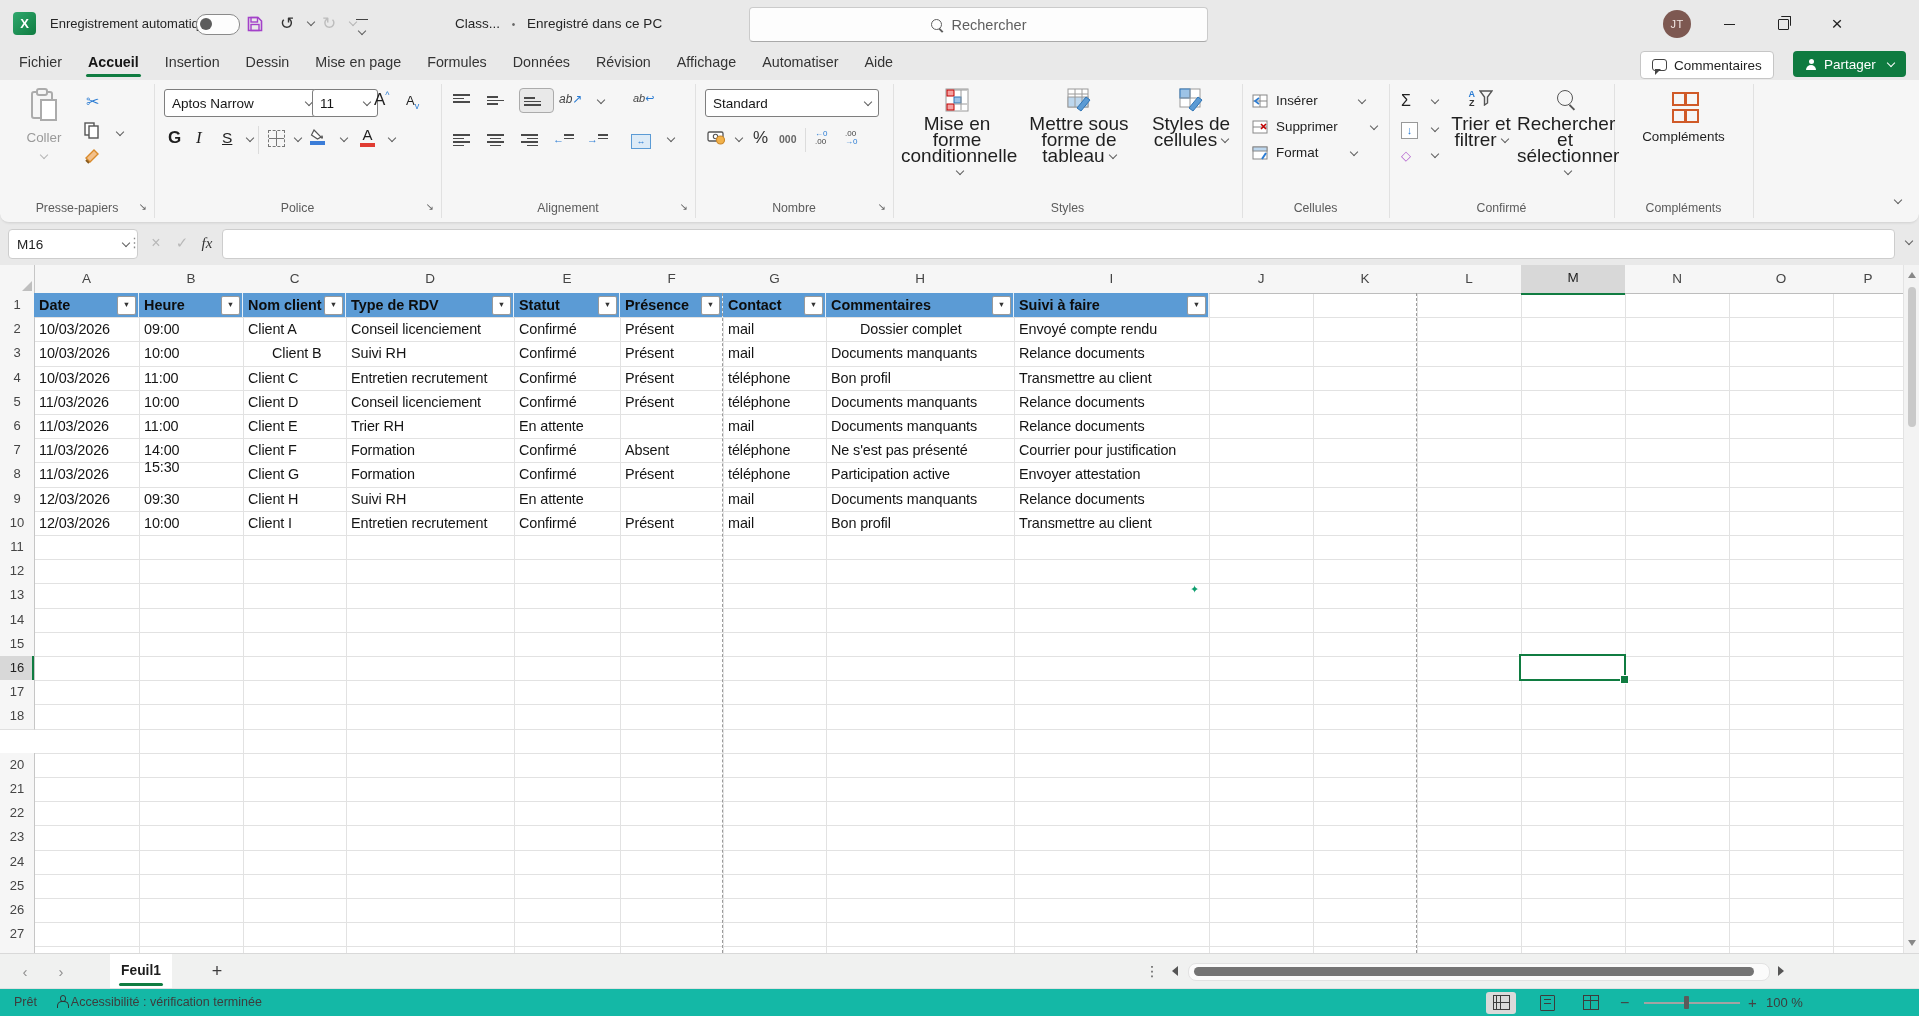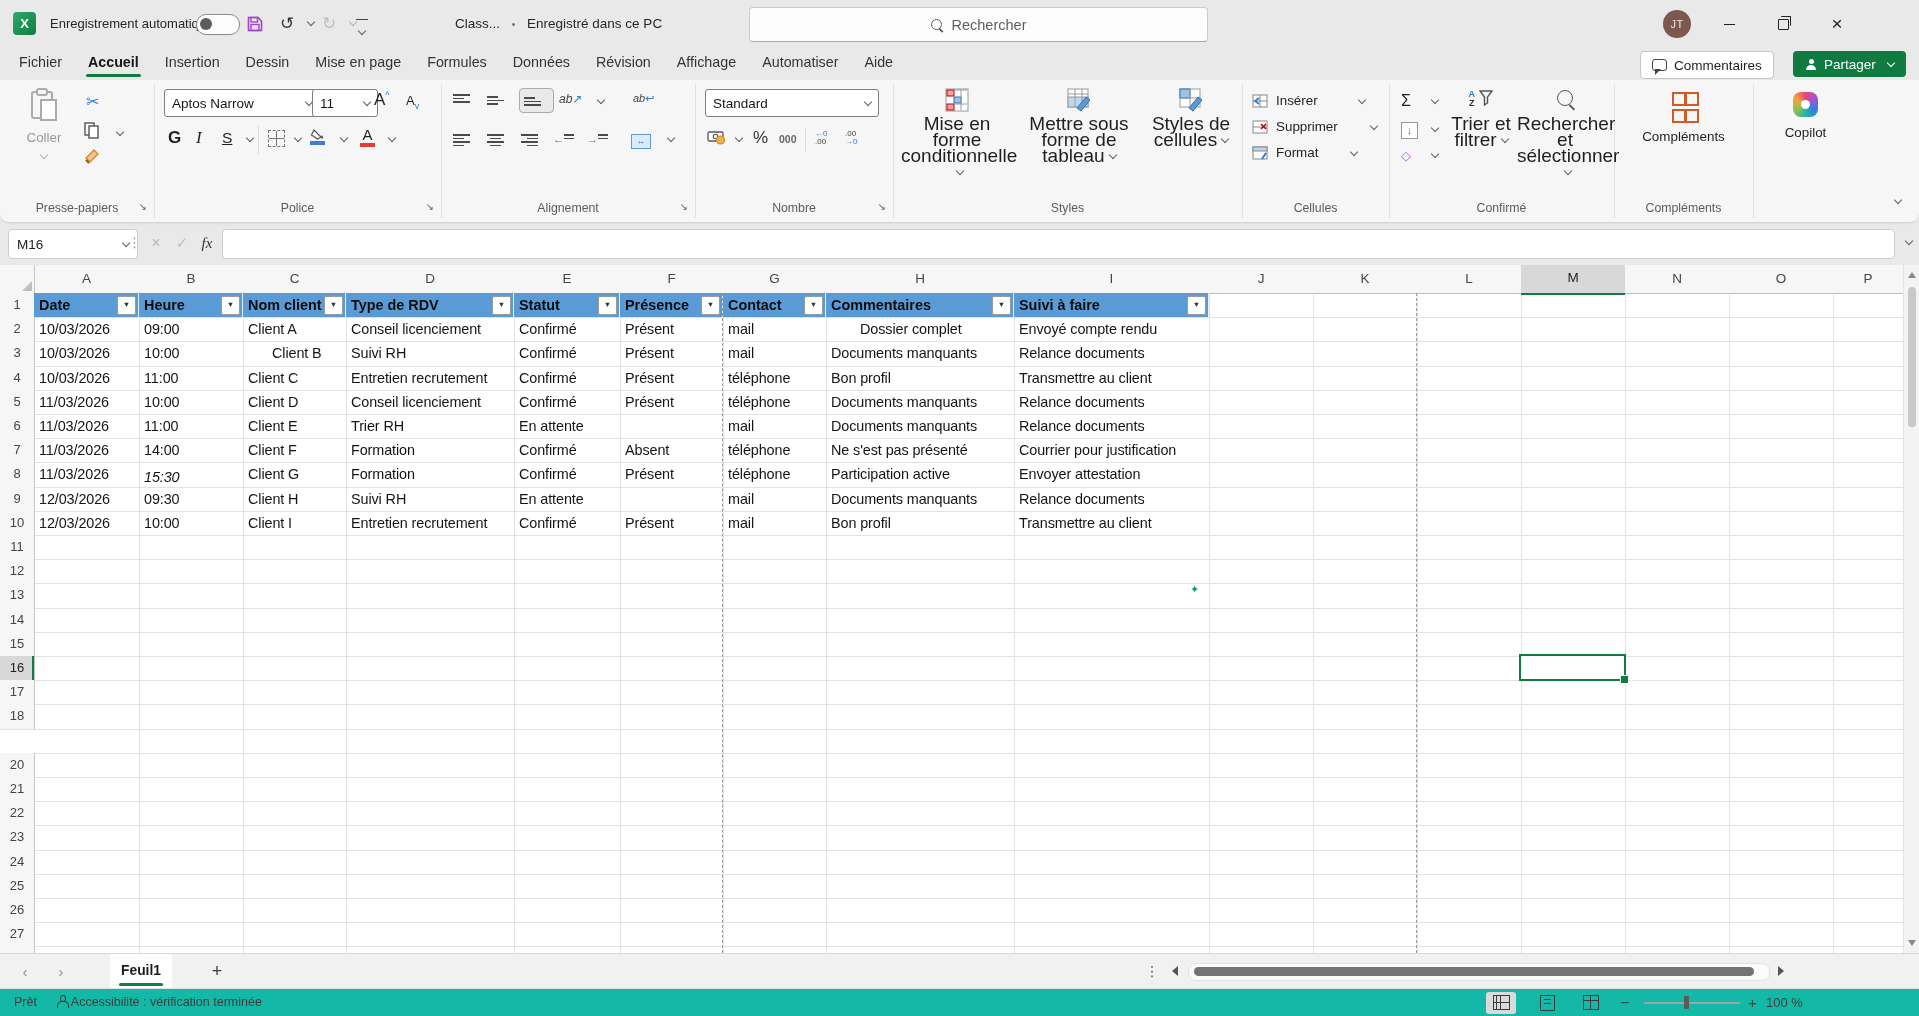--- a/index.html
+++ b/index.html
@@ -421,26 +421,20 @@
             <i></i>
             <i></i>
             <i></i>
             <i></i>
           </span>
         <div style="font-size:13.4px;margin-top:6px">Compléments</div>
       </div>
       <div class="grouplabel">Compléments</div>
     </div>
 
-    <div class="rgroup last" style="left:1753px;width:105px">
-      <div class="icbtn" style="left:0;top:8px;width:105px">
-        <span class="copilot-logo" style="display:inline-block"></span>
-        <div style="font-size:13.4px;margin-top:4px">Copilot</div>
-      </div>
-    </div>
 
     <span class="cv abs" style="left:1890px;top:120px"></span>
   </div>
 
   <div id="formulabar" class="abs">
     <div id="name-box" class="abs">
       <span>M16</span>
       <span class="cv"></span>
     </div>
     <div class="abs fbtn" style="left:128px;width:12px;color:#8a8a8a;font-size:13px">⋮</div>
@@ -571,21 +565,21 @@
       <div class="cell" style="left: 34px; top: 173.2px; width: 145px; height: 24.2px;">11/03/2026</div>
       <div class="cell" style="left: 139px; top: 173.2px; width: 144px; height: 24.2px;">14:00</div>
       <div class="cell" style="left: 243px; top: 173.2px; width: 143px; height: 24.2px;">Client F</div>
       <div class="cell" style="left: 346px; top: 173.2px; width: 208px; height: 24.2px;">Formation</div>
       <div class="cell" style="left: 514px; top: 173.2px; width: 146px; height: 24.2px;">Confirmé</div>
       <div class="cell" style="left: 620px; top: 173.2px; width: 143px; height: 24.2px;">Absent</div>
       <div class="cell" style="left: 723px; top: 173.2px; width: 143px; height: 24.2px;">téléphone</div>
       <div class="cell" style="left: 826px; top: 173.2px; width: 228px; height: 24.2px;">Ne s'est pas présenté</div>
       <div class="cell" style="left: 1014px; top: 173.2px; width: 235px; height: 24.2px;">Courrier pour justification</div>
       <div class="cell" style="left: 34px; top: 197.4px; width: 145px; height: 24.2px;">11/03/2026</div>
-      <div class="cell" style="left: 139px; top: 200px; width: 144px; height: 24.2px; font-style: italic;">15:30</div>
+      <div class="cell" style="left: 139px; top: 190px; width: 144px; height: 24.2px;">15:30</div>
       <div class="cell" style="left: 243px; top: 197.4px; width: 143px; height: 24.2px;">Client G</div>
       <div class="cell" style="left: 346px; top: 197.4px; width: 208px; height: 24.2px;">Formation</div>
       <div class="cell" style="left: 514px; top: 197.4px; width: 146px; height: 24.2px;">Confirmé</div>
       <div class="cell" style="left: 620px; top: 197.4px; width: 143px; height: 24.2px;">Présent</div>
       <div class="cell" style="left: 723px; top: 197.4px; width: 143px; height: 24.2px;">téléphone</div>
       <div class="cell" style="left: 826px; top: 197.4px; width: 228px; height: 24.2px;">Participation active</div>
       <div class="cell" style="left: 1014px; top: 197.4px; width: 235px; height: 24.2px;">Envoyer attestation</div>
       <div class="cell" style="left: 34px; top: 221.6px; width: 145px; height: 24.2px;">12/03/2026</div>
       <div class="cell" style="left: 139px; top: 221.6px; width: 144px; height: 24.2px;">09:30</div>
       <div class="cell" style="left: 243px; top: 221.6px; width: 143px; height: 24.2px;">Client H</div>

